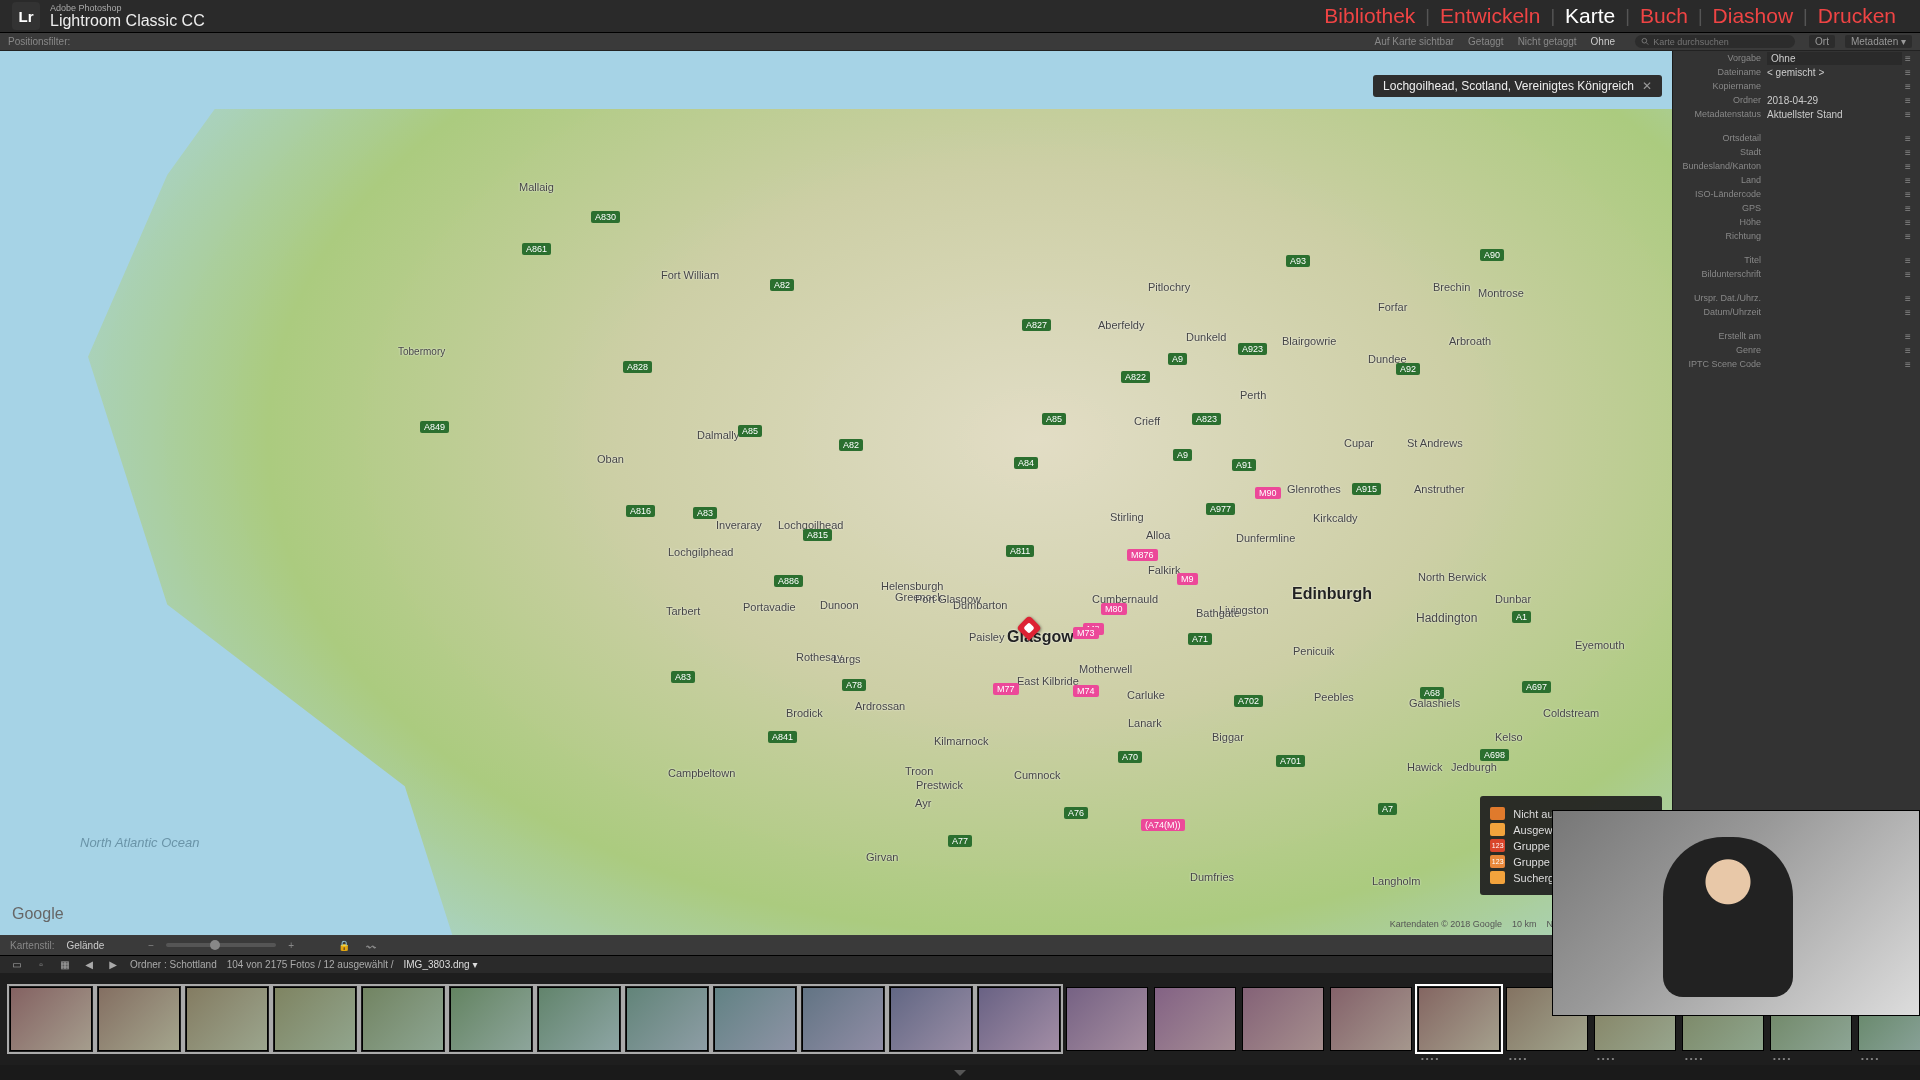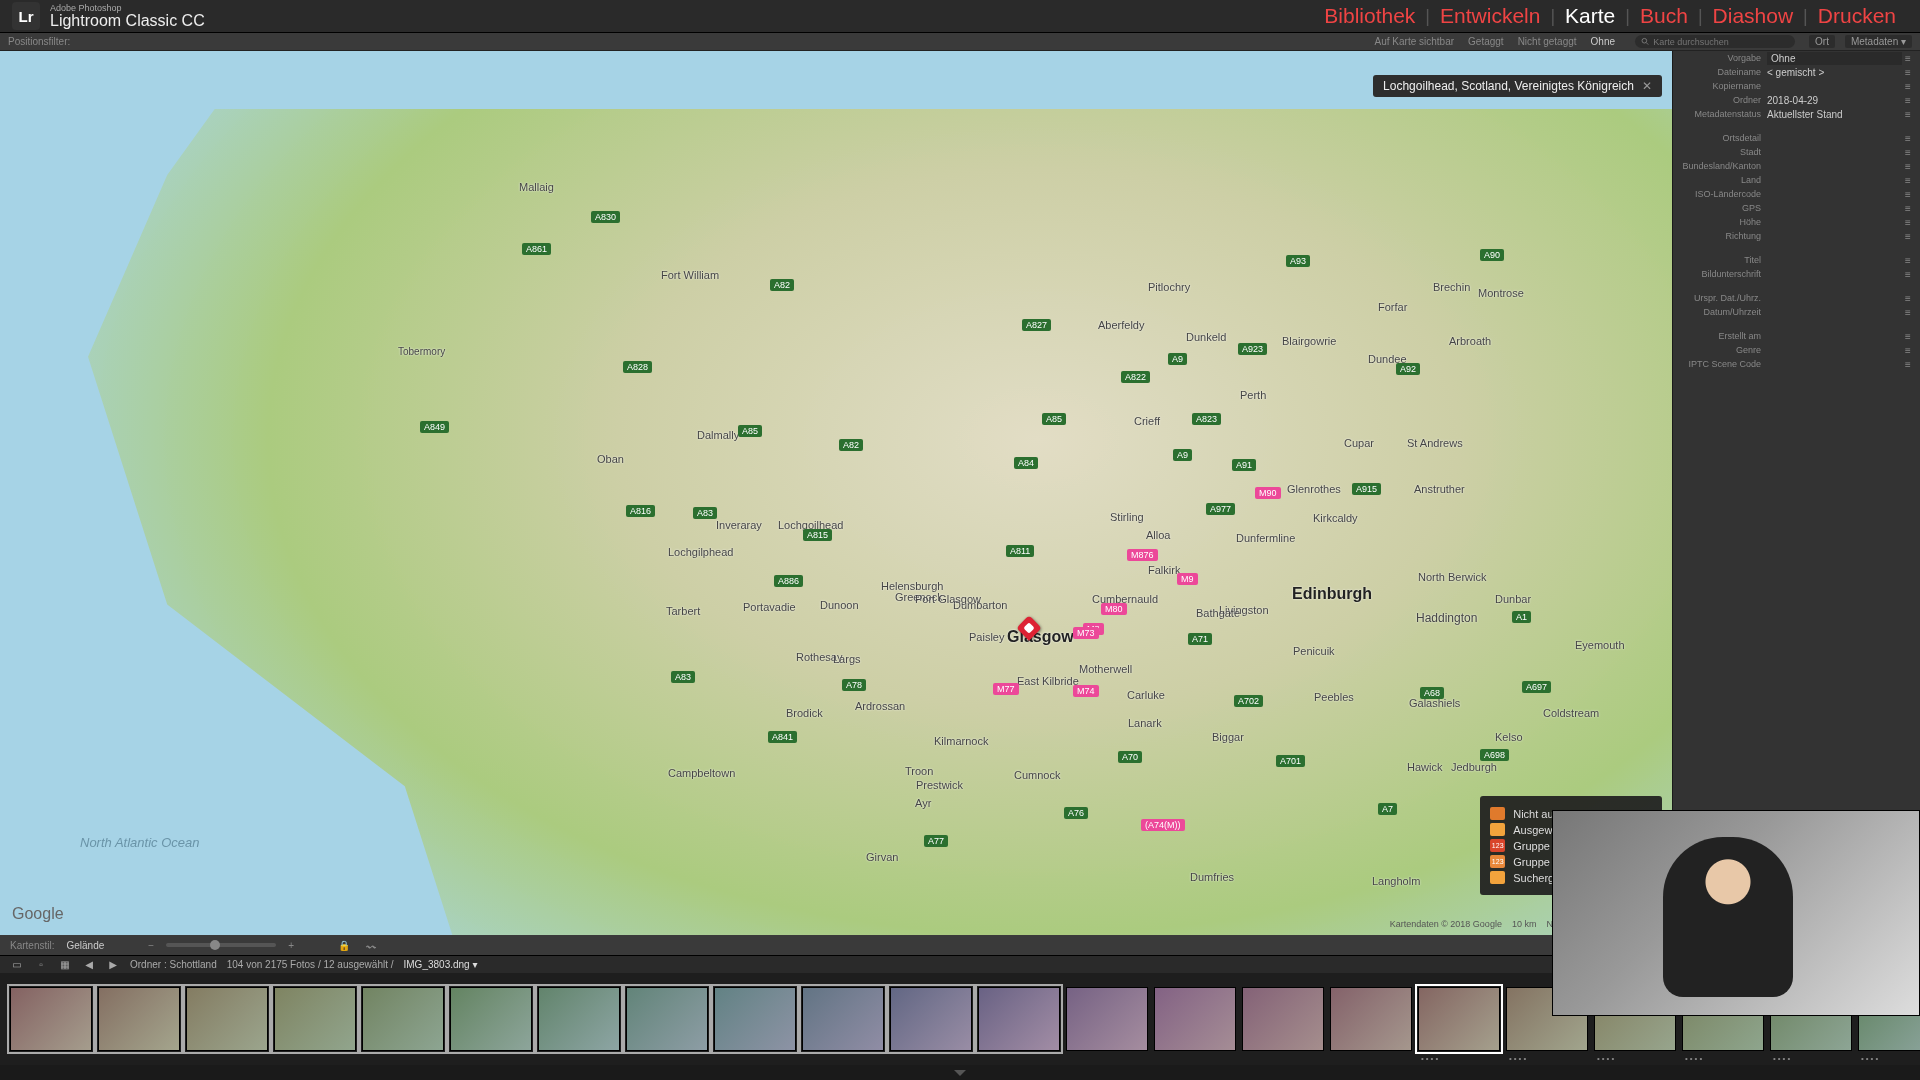--- a/index.html
+++ b/index.html
@@ -230,21 +230,21 @@
         <div class="shield" style="left: 1232px; top: 408px;">A91</div>
         <div class="shield" style="left: 1396px; top: 312px;">A92</div>
         <div class="shield" style="left: 1480px; top: 198px;">A90</div>
         <div class="shield" style="left: 1286px; top: 204px;">A93</div>
         <div class="shield" style="left: 1512px; top: 560px;">A1</div>
         <div class="shield" style="left: 1420px; top: 636px;">A68</div>
         <div class="shield" style="left: 1378px; top: 752px;">A7</div>
         <div class="shield" style="left: 1234px; top: 644px;">A702</div>
         <div class="shield" style="left: 1276px; top: 704px;">A701</div>
         <div class="shield" style="left: 1064px; top: 756px;">A76</div>
-        <div class="shield" style="left: 924px; top: 784px;">A77</div>
+        <div class="shield" style="left: 948px; top: 784px;">A77</div>
         <div class="shield" style="left: 842px; top: 628px;">A78</div>
         <div class="shield" style="left: 1152px; top: 582px; margin-left: 36px;">A71</div>
         <div class="shield" style="left: 1118px; top: 700px;">A70</div>
         <div class="shield" style="left: 768px; top: 680px;">A841</div>
         <div class="shield" style="left: 774px; top: 524px; text-align: center;">A886</div>
         <div class="shield" style="left: 803px; top: 478px;">A815</div>
         <div class="shield" style="left: 1238px; top: 292px;">A923</div>
         <div class="shield" style="left: 1121px; top: 320px;">A822</div>
         <div class="shield" style="left: 1192px; top: 362px;">A823</div>
         <div class="shield" style="left: 1022px; top: 268px;">A827</div>

